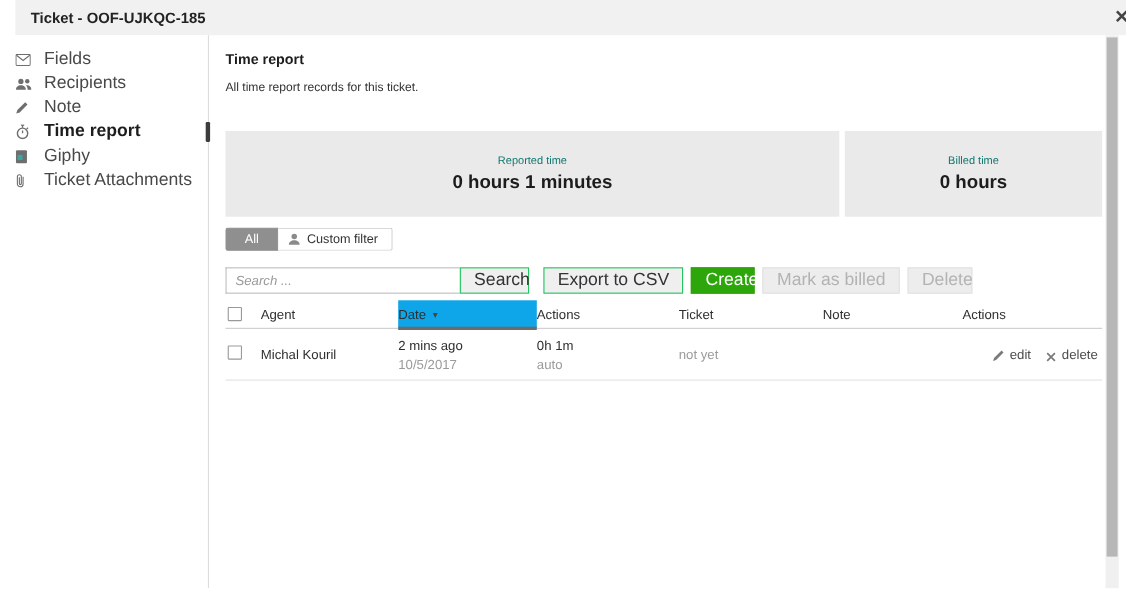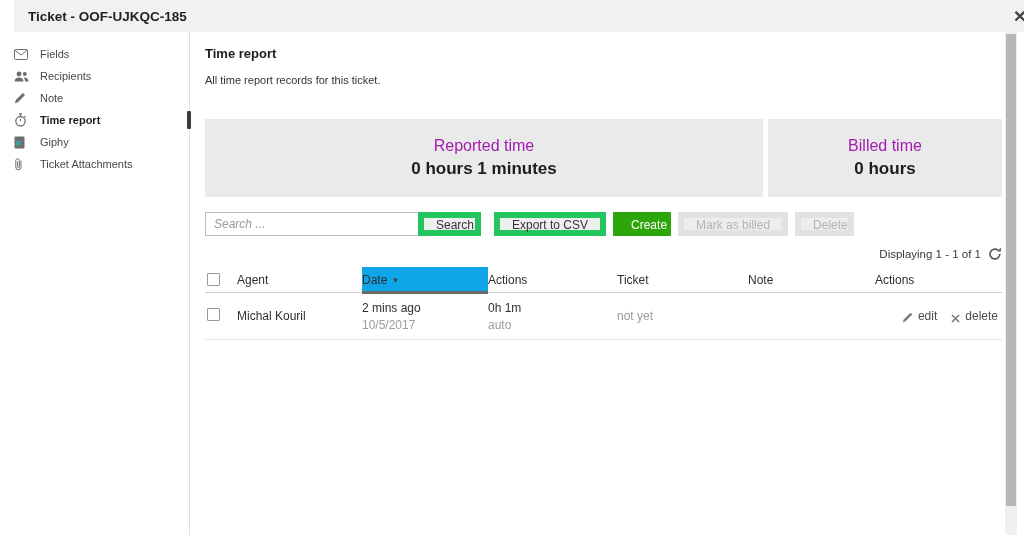--- a/index.html
+++ b/index.html
@@ -11,53 +11,53 @@
   .titlebar { position:absolute; left:14px; top:0; width:1024px; height:32px;
               background:#f1f1f1; display:flex; align-items:center; }
   .titlebar .title { font-size:13.5px; font-weight:bold; color:#222; margin-left:14px; }
   .titlebar .close { position:absolute; right:8px; top:3px; font-size:21px; font-weight:bold;
                      color:#444; cursor:pointer; line-height:26px; padding:0 4px; }
 
   
   .sidebar { position:absolute; left:0; top:32px; width:190px; height:503px;
              border-right:1px solid #ddd; background:#fff; padding-top:11px; }
   .side-item { position:relative; display:flex; align-items:center; height:22px;
-               padding-left:14px; font-size:11px; color:#484848; cursor:pointer; }
+               padding-left:14px; font-size:16px; color:#484848; cursor:pointer; }
   .side-item .sicon { width:17px; margin-right:9px; color:#6e6e6e; display:flex; align-items:center; }
   .side-item.active { font-weight:bold; color:#1d1d1d; }
   .side-item.active .indicator { position:absolute; right:-2px; top:2px; width:4px; height:18px;
                background:#3c3c3c; border-radius:1px; }
 
   
   .content { position:absolute; left:205px; top:32px; width:797px; }
   .heading { margin-top:14px; font-size:13px; font-weight:bold; color:#1d1d1d; }
   .subheading { margin-top:13px; font-size:11px; color:#333; }
 
   .stats { display:flex; gap:5px; margin-top:33px; }
   .stat-panel { background:#eaeaea; height:78px; display:flex; flex-direction:column;
                 align-items:center; justify-content:center; }
   .stat-panel.reported { flex:1; }
   .stat-panel.billed { width:234px; }
-  .stat-label { font-size:16px; color:#a21caf; }
+  .stat-label { font-size:10px; color:#0f766e; }
   .stat-value { font-size:17px; font-weight:bold; color:#1c1c1c; margin-top:4px; }
 
   .filter-tabs { display:flex; margin-top:10px; height:21px; }
   .tab { display:flex; align-items:center; justify-content:center; font-size:11.5px; cursor:pointer; }
   .tab-all { width:48px; background:#8f8f8f; color:#fff; border:1px solid #8f8f8f;
              border-radius:2px 0 0 2px; }
   .tab-custom { padding:0 12px 0 9px; background:#fff; color:#333; border:1px solid #ccc;
                 border-left:none; border-radius:0 2px 2px 0; }
   .tab-custom .ticon { color:#8a8a8a; margin-right:6px; display:flex; }
 
   .toolbar { display:flex; margin-top:15px; height:24px; align-items:stretch; }
   .search-input { width:213px; height:24px; border:1px solid #bdbdbd; border-right:none;
                   padding:0 8px; font-size:12px; color:#333; outline:none;
                   font-family:"Liberation Sans", sans-serif; }
   .search-input::placeholder { font-style:italic; color:#9a9a9a; }
-  .btn { font-size:12px; color:#333; background:#efefef; border:6px solid #22c55e;
+  .btn { font-size:16px; color:#333; background:#efefef; border:1px solid #22c55e;
          cursor:pointer; padding:0 12px; font-family:"Liberation Sans", sans-serif; }
   .btn-search { width:63px; }
   .btn-export { margin-left:13px; }
   .btn-create { margin-left:7px; background:#2da60b; border-color:#2da60b; color:#fff; width:58px; }
   .btn[disabled] { background:#ededed; border-color:#e2e2e2; color:#b3b3b3; cursor:default; }
   .btn-billed { margin-left:7px; }
   .btn-delete { margin-left:7px; width:59px; }
 
   .pager { display:flex; justify-content:flex-end; align-items:center; margin-top:11px;
            font-size:11.5px; color:#3a3a3a; }
@@ -167,39 +167,42 @@
       <div class="stat-panel reported">
         <div class="stat-label">Reported time</div>
         <div class="stat-value">0 hours 1 minutes</div>
       </div>
       <div class="stat-panel billed">
         <div class="stat-label">Billed time</div>
         <div class="stat-value">0 hours</div>
       </div>
     </div>
 
+    <div class="filter-tabs">
+      <div class="tab tab-all">All</div>
+      <div class="tab tab-custom">
+        <span class="ticon">
+          <svg width="11" height="11" viewBox="0 0 11 11">
+              <circle cx="5.5" cy="3" r="2.5" fill="currentColor"></circle>
+              <path d="M0.6 10.5c0-2.8 2.2-4.2 4.9-4.2s4.9 1.4 4.9 4.2z" fill="currentColor"></path>
+            </svg>
+        </span>
+        <span>Custom filter</span>
+      </div>
+    </div>
 
     <div class="toolbar">
       <input class="search-input" type="text" placeholder="Search ..." style="">
       <button class="btn btn-search">Search</button>
       <button class="btn btn-export">Export to CSV</button>
       <button class="btn btn-create">Create</button>
       <button class="btn btn-billed" disabled="">Mark as billed</button>
       <button class="btn btn-delete" disabled="">Delete</button>
     </div>
 
-    <div class="pager">
-      <span>Displaying 1 - 1 of 1</span>
-      <span class="refresh">
-        <svg width="14" height="14" viewBox="0 0 14 14">
-            <path d="M11.8 7A4.9 4.9 0 1 1 10 3.2" fill="none" stroke="currentColor" stroke-width="1.6"></path>
-            <path d="M12.9 0.6v3.8H9.2z" fill="currentColor"></path>
-          </svg>
-      </span>
-    </div>
 
     <div class="table">
       <div class="thead">
         <div class="th">
           <input type="checkbox" style="">
         </div>
         <div class="th">Agent</div>
         <div class="th th-date">
           <span>Date</span>
           <span class="sort-arrow">▾</span>

